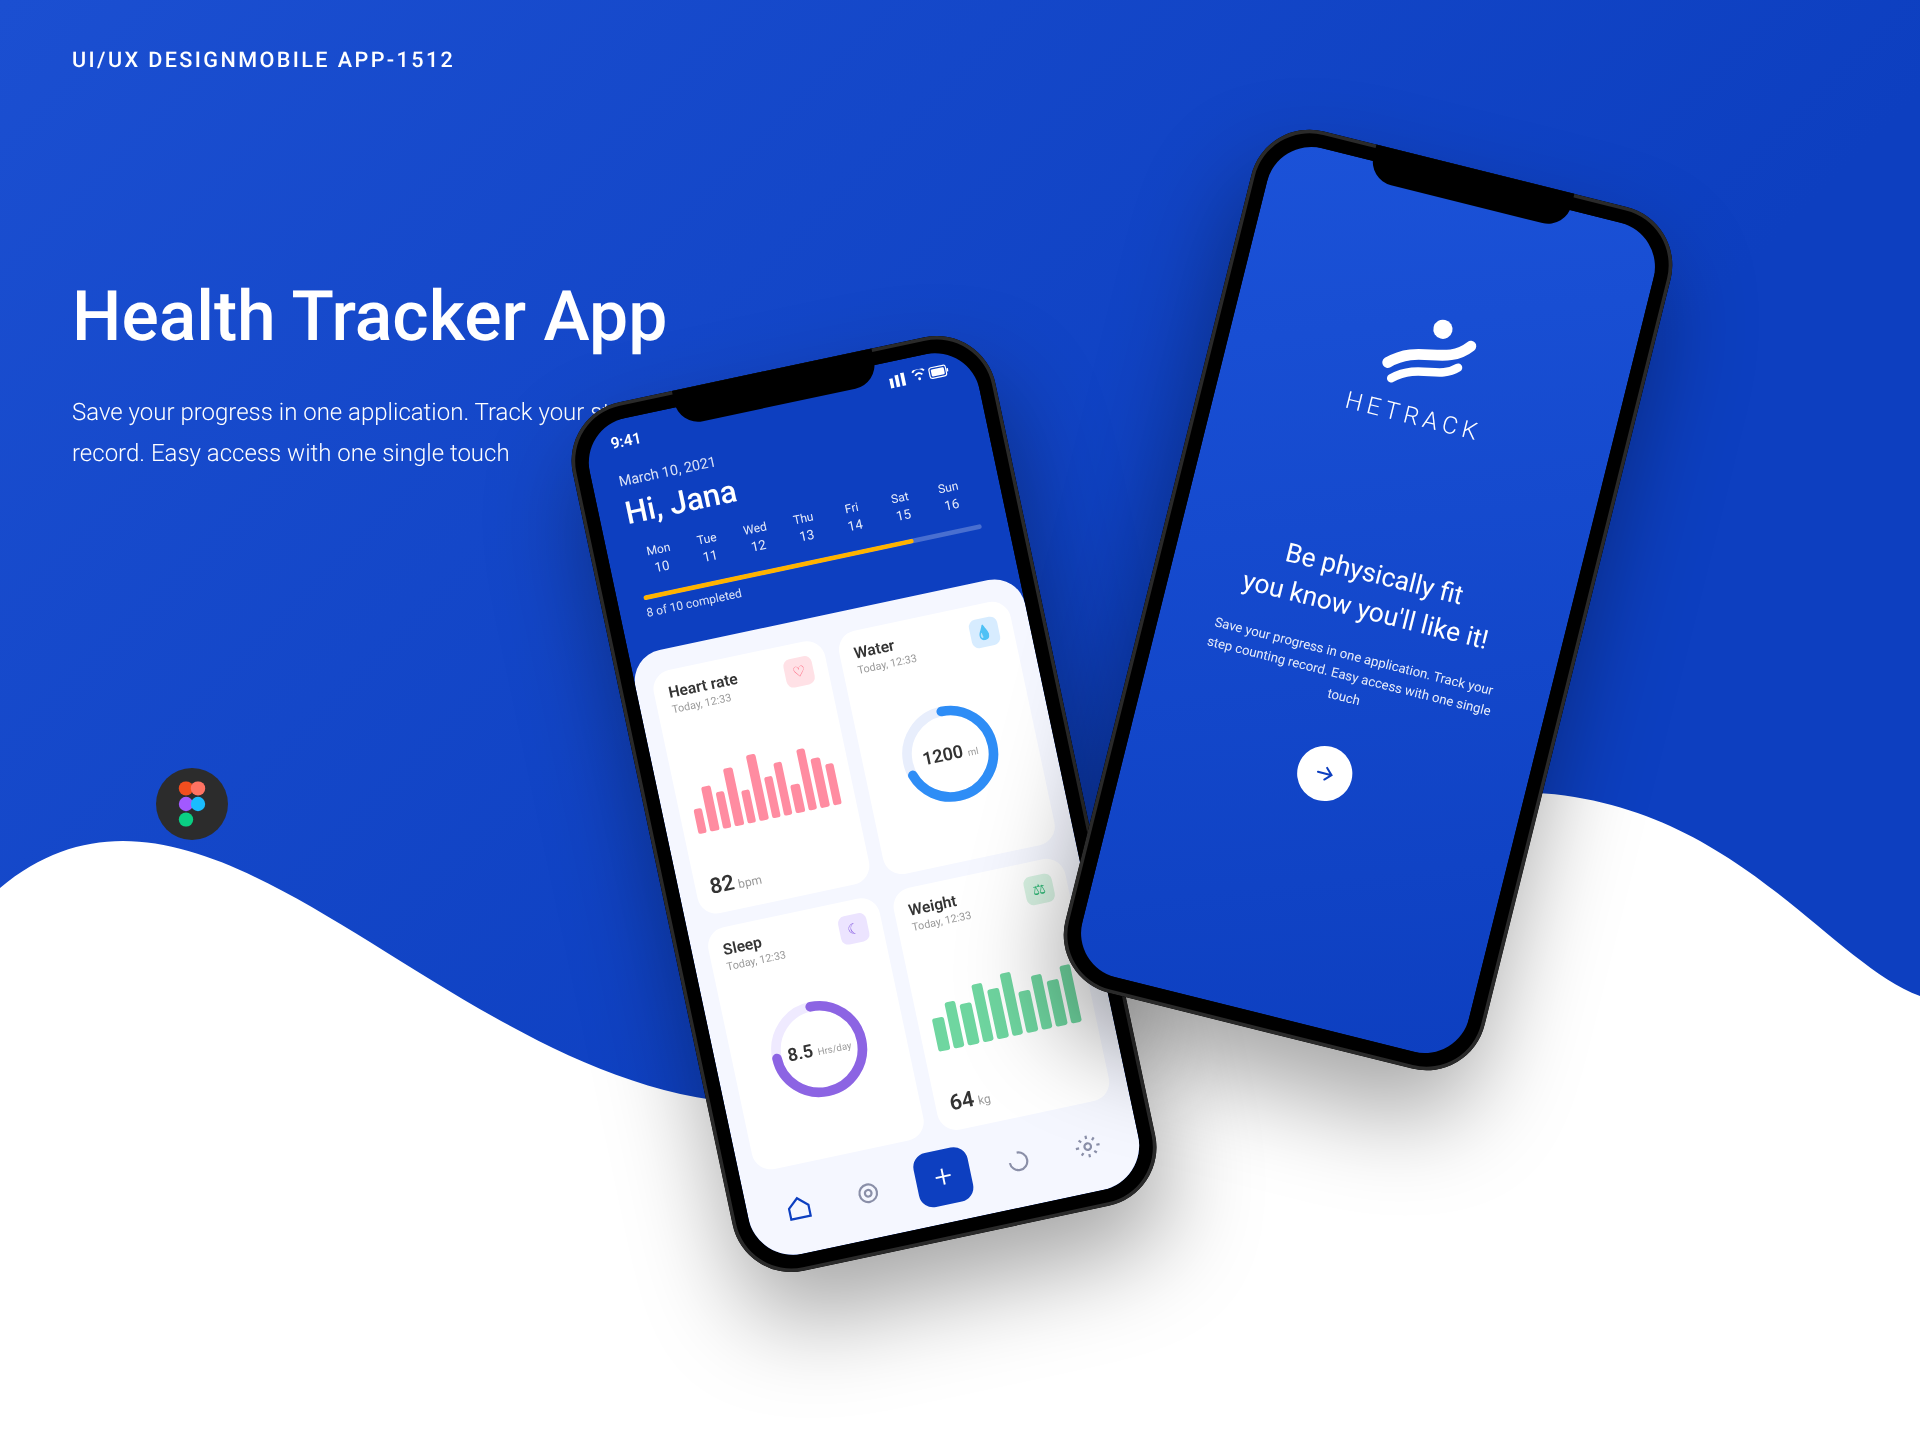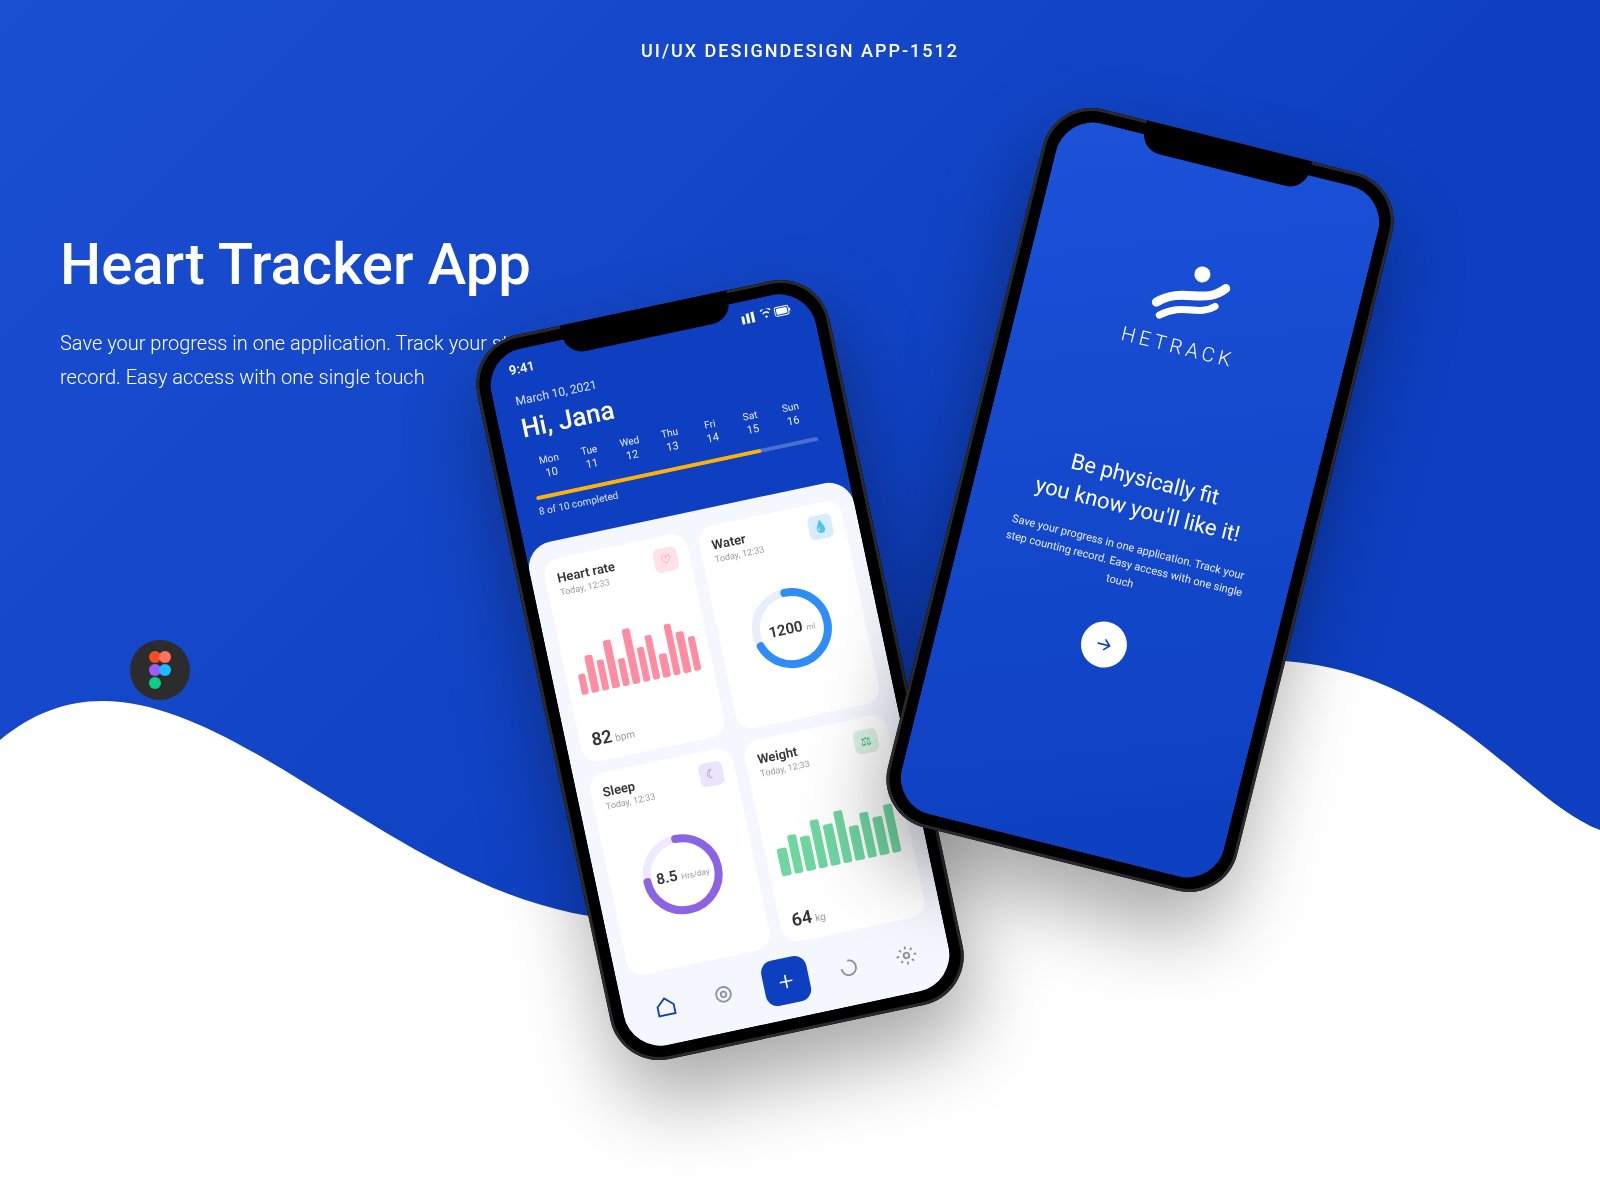--- a/index.html
+++ b/index.html
@@ -22,21 +22,21 @@
     left: 0;
     width: 100%;
     height: 700px;
   }
   .header {
     position: absolute;
     top: 40px;
     left: 0;
     right: 0;
     display: flex;
-    justify-content: center;
+    justify-content: flex-start;
     padding: 0 60px;
     color: #fff;
     font-size: 18px;
     letter-spacing: 2px;
     font-weight: 500;
   }
   .hero {
     position: absolute;
     top: 230px;
     left: 60px;
@@ -291,26 +291,26 @@
 <body>
 
 <div class="bg-blue"></div>
 
 <svg class="wave" viewBox="0 0 1600 700" preserveAspectRatio="none">
   <path d="M0,240 C180,90 380,420 640,420 C900,420 980,160 1260,160 C1440,160 1520,300 1600,330 L1600,700 L0,700 Z" fill="#ffffff"></path>
 </svg>
 
 <div class="header">
   <span>UI/UX DESIGN</span>
-  <span>DESIGN APP</span>
+  <span>MOBILE APP</span>
   <span>-1512</span>
 </div>
 
 <div class="hero">
-  <h1>Heart Tracker App</h1>
+  <h1>Health Tracker App</h1>
   <p>Save your progress in one application. Track your step counting record. Easy access with one single touch</p>
 </div>
 
 <div class="figma-badge">
   <svg width="26" height="38" viewBox="0 0 26 38">
     <circle cx="8" cy="6" r="6" fill="#f24e1e"></circle>
     <circle cx="18" cy="6" r="6" fill="#ff7262"></circle>
     <circle cx="8" cy="19" r="6" fill="#a259ff"></circle>
     <circle cx="18" cy="19" r="6" fill="#1abcfe"></circle>
     <circle cx="8" cy="32" r="6" fill="#0acf83"></circle>

